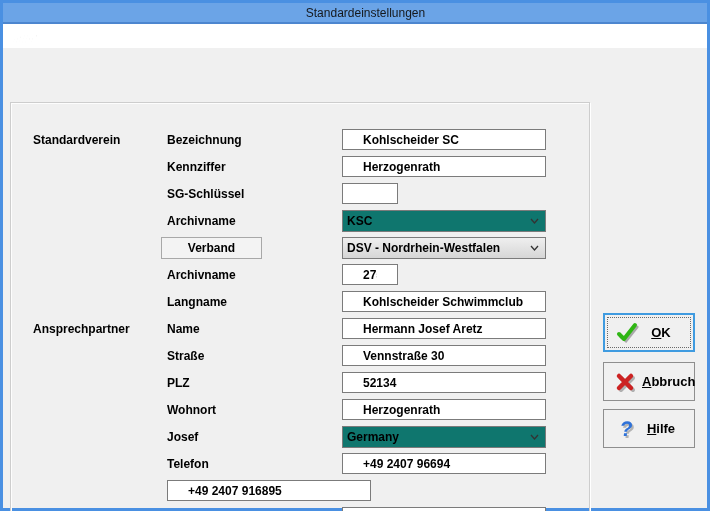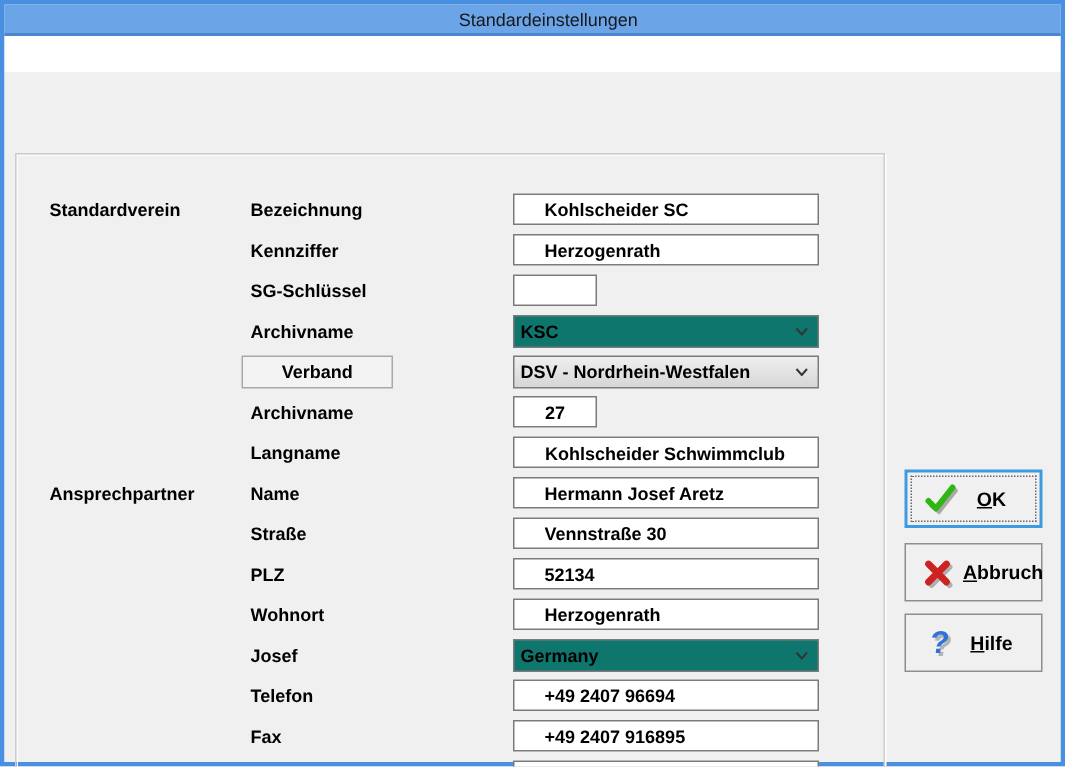--- a/index.html
+++ b/index.html
@@ -228,21 +228,20 @@
       </div>
 
       <div class="row">
         <div class="sec"></div>
         <div class="lbl">Telefon</div>
         <input class="ti" type="text" value="+49 2407 96694" style="">
       </div>
 
       <div class="row">
         <div class="sec"></div>
-        <div class="lbl">Fax</div>
         <input class="ti" type="text" value="+49 2407 916895" style="">
       </div>
 
       <div class="row">
         <div class="sec"></div>
         <div class="lbl">E-Mail</div>
         <input class="ti" type="text" value="Vorsitz@Kohlscheider-SC.de" style="">
       </div>
 
     </div>

